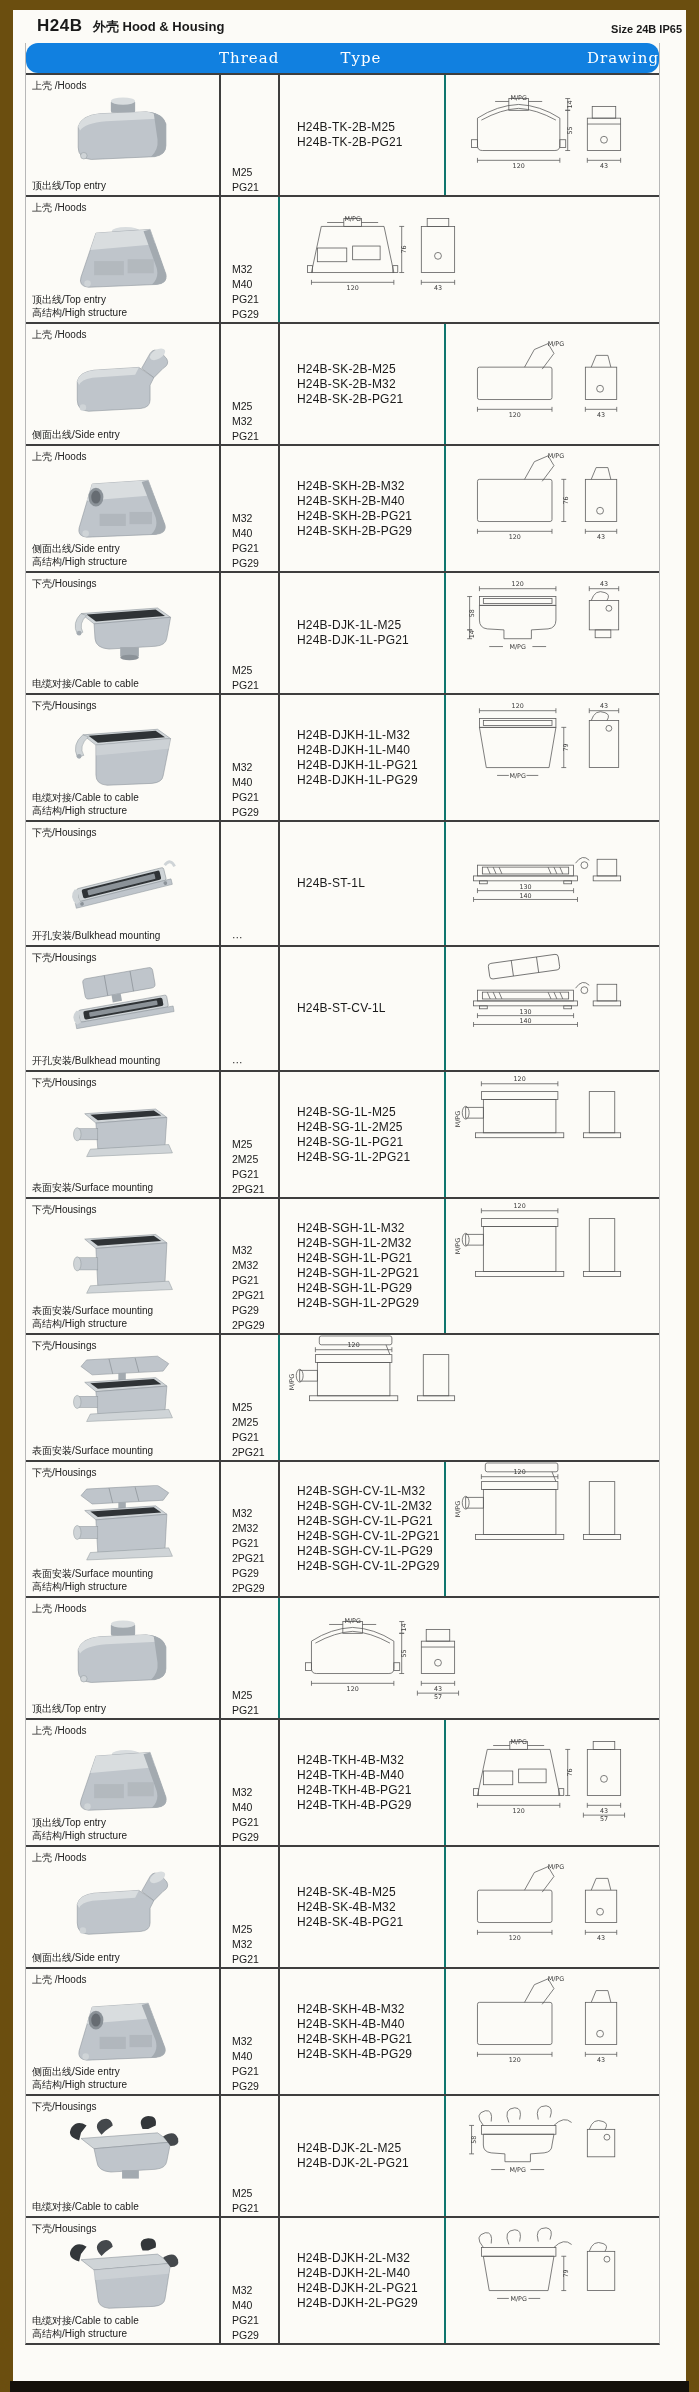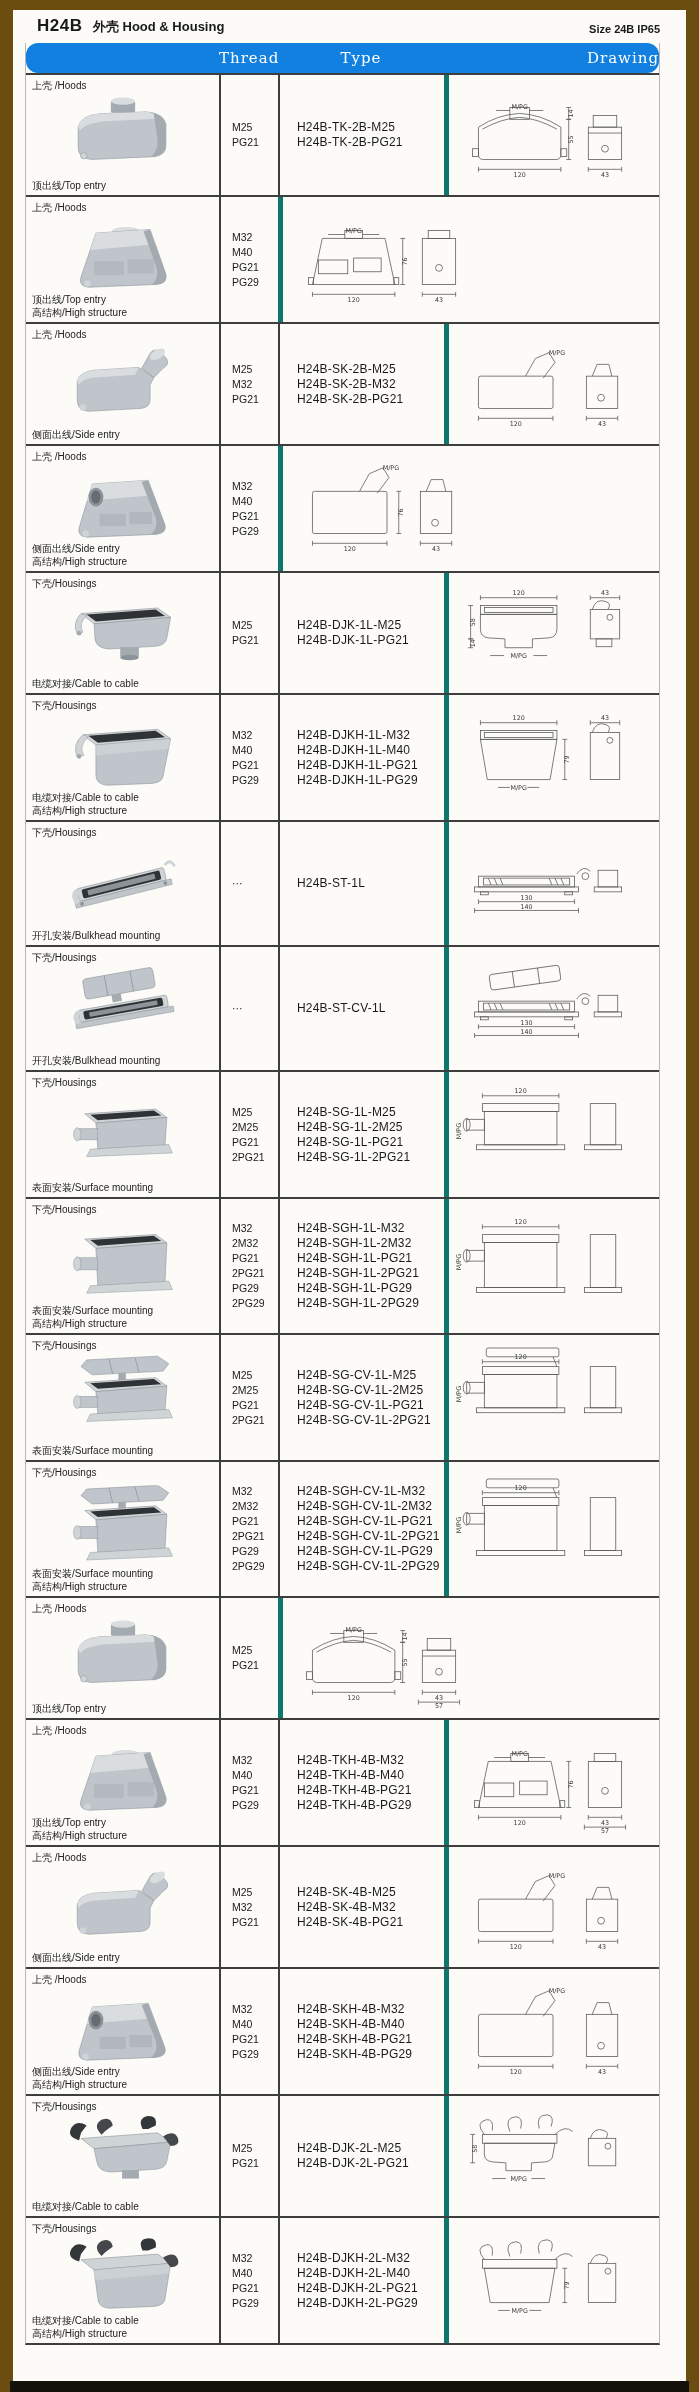--- a/index.html
+++ b/index.html
@@ -1,41 +1,41 @@
 <!DOCTYPE html>
 <html><head>
 <meta charset="utf-8">
 <style>
   html,body{margin:0;padding:0;}
   .page{position:relative;width:699px;height:2392px;background:#6b4e0f;
         font-family:"Liberation Sans",sans-serif;color:#1a1a1a;overflow:hidden;}
   .inner{position:absolute;left:13px;top:10px;right:13px;bottom:10px;background:#fcfbf7;}
-  .titlebar{position:absolute;left:24px;right:24px;top:6px;height:26px;}
+  .titlebar{position:absolute;left:24px;right:2px;top:6px;height:26px;}
   .title .code{font-weight:bold;font-size:17px;letter-spacing:0.5px;}
   .title .sub{font-weight:bold;font-size:13px;margin-left:6px;}
   .size{position:absolute;right:2px;top:7px;font-size:11px;font-weight:bold;}
   .tbl{position:absolute;left:12px;top:33px;width:633px;
        border-left:1px solid #b7b7b7;border-right:1px solid #b7b7b7;border-bottom:2px solid #3e3e3e;}
   .thead{display:flex;height:30px;color:#fff;align-items:center;
          font-family:"DejaVu Serif",serif;font-size:15px;letter-spacing:1px;border-radius:12px;}
   .h-img{width:193px;}
   .h-thread{width:59px;text-align:center;}
   .h-type{width:166px;text-align:center;}
   .h-draw{width:215px;text-align:right;}
   .row{position:relative;display:flex;border-top:2px solid #3e3e3e;box-sizing:border-box;}
   .c{box-sizing:border-box;}
   .c-img{width:193px;position:relative;}
   .cat{position:absolute;top:4px;left:6px;font-size:10px;color:#222;}
   .photo{position:absolute;left:50%;top:50%;transform:translate(-50%,-52%);line-height:0;}
   .cap{position:absolute;left:6px;bottom:3px;font-size:10px;line-height:13px;color:#222;}
   .c-thread{width:59px;border-left:2px solid #3e3e3e;display:flex;flex-direction:column;
-            justify-content:center;padding-left:11px;font-size:10.5px;line-height:15px;}
+            justify-content:flex-end;padding-left:11px;font-size:10.5px;line-height:15px;}
   .c-type{width:166px;border-left:2px solid #3e3e3e;display:flex;flex-direction:column;
           justify-content:center;padding-left:17px;font-size:12px;line-height:15px;letter-spacing:0.2px;}
-  .c-draw{width:213px;border-left:5px solid #0f766e;display:flex;align-items:center;justify-content:center;line-height:0;}
+  .c-draw{width:213px;border-left:2px solid #0f766e;display:flex;justify-content:center;line-height:0;}
   .bottom-strip{position:absolute;left:10px;right:10px;bottom:0;height:11px;background:#14100a;}
 </style>
 </head>
 <body>
 
 <div class="page">
   <div class="inner">
     <div class="titlebar">
       <span class="title">
         <span class="code">H24B</span>
@@ -234,20 +234,26 @@
       <div class="cap">
                 <div>侧面出线/Side entry</div>
                 <div>高结构/High structure</div>
               </div>
     </div>
     <div class="c c-thread">
               <div>M32</div>
               <div>M40</div>
               <div>PG21</div>
               <div>PG29</div>
+            </div>
+    <div class="c c-type">
+              <div>H24B-SKH-2B-M32</div>
+              <div>H24B-SKH-2B-M40</div>
+              <div>H24B-SKH-2B-PG21</div>
+              <div>H24B-SKH-2B-PG29</div>
             </div>
     <div class="c c-draw">
               <svg viewBox="0 0 200 104" width="198" height="102">
                 <g stroke="#5b5b5b" stroke-width="0.8" fill="none">
                   <rect x="24" y="34" width="76" height="43" rx="2"></rect>
                   <path d="M72 34 L82 16 L96 10 L102 20 L90 36"></path>
                   <line x1="112" y1="34" x2="112" y2="77"></line>
                   <line x1="109.5" y1="34" x2="114.5" y2="34"></line>
                   <line x1="109.5" y1="77" x2="114.5" y2="77"></line>
                   <line x1="24" y1="87" x2="100" y2="87"></line>
@@ -632,26 +638,20 @@
       <div class="cap">
                 <div>表面安装/Surface mounting</div>
               </div>
     </div>
     <div class="c c-thread">
               <div>M25</div>
               <div>2M25</div>
               <div>PG21</div>
               <div>2PG21</div>
             </div>
-    <div class="c c-type">
-              <div>H24B-SG-CV-1L-M25</div>
-              <div>H24B-SG-CV-1L-2M25</div>
-              <div>H24B-SG-CV-1L-PG21</div>
-              <div>H24B-SG-CV-1L-2PG21</div>
-            </div>
     <div class="c c-draw">
               <svg viewBox="0 0 200 104" width="198" height="102">
                 <g stroke="#5b5b5b" stroke-width="0.8" fill="none">
                   <rect x="32" y="1" width="74" height="9" rx="2"></rect>
                   <line x1="100" y1="10" x2="104" y2="20"></line>
                   <line x1="28" y1="15" x2="106" y2="15"></line>
                   <line x1="28" y1="12.5" x2="28" y2="17.5"></line>
                   <line x1="106" y1="12.5" x2="106" y2="17.5"></line>
                   <rect x="28" y="20" width="78" height="8"></rect>
                   <rect x="30" y="28" width="74" height="34"></rect>

